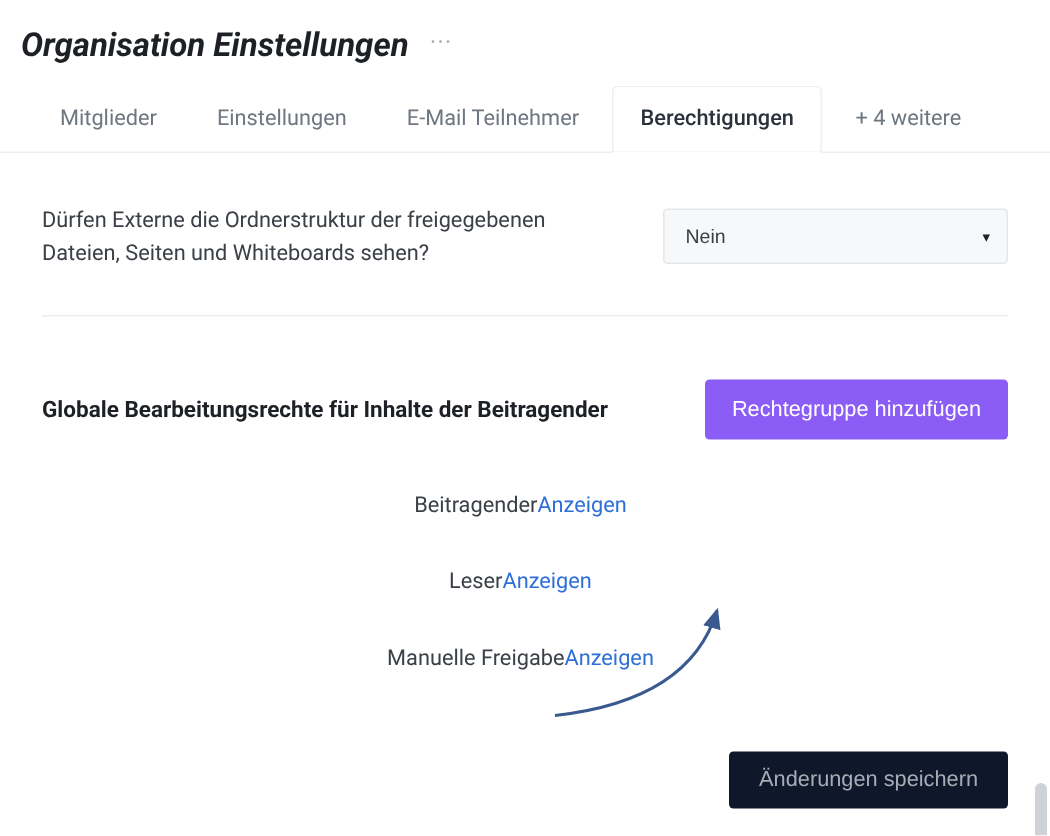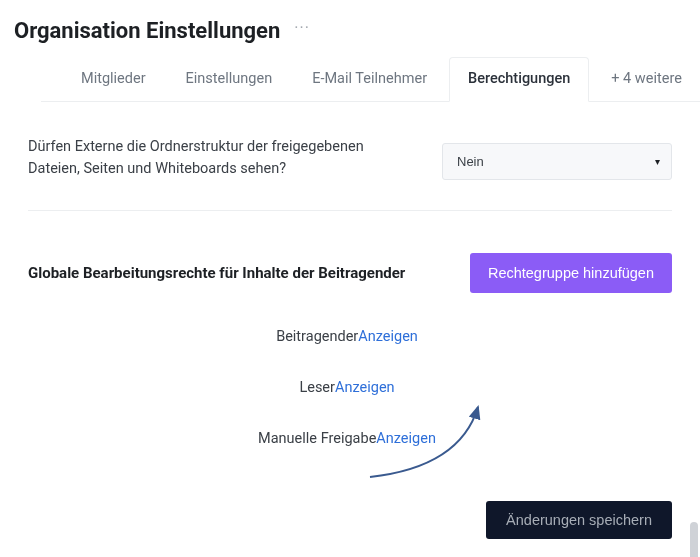--- a/index.html
+++ b/index.html
@@ -1,30 +1,30 @@
 <!DOCTYPE html>
 <html><head>
 <meta charset="utf-8">
 <style>
   * { box-sizing: border-box; margin: 0; padding: 0; }
   html, body { width: 700px; height: 557px; overflow: hidden; font-family: -apple-system, BlinkMacSystemFont, "Segoe UI", Roboto, Arial, sans-serif; color: #41464d; background: #fff; }
   .root { display: flex; flex-direction: column; height: 100%; }
 
-  .header { display: flex; align-items: flex-start; padding: 18px 10px 14px 14px; }
+  .header { display: flex; align-items: flex-start; padding: 18px 10px 14px 14px; font-style: italic; }
   .header h1 { font-size: 22px; font-weight: 700; color: #1d2024; }
   .header .more { margin-left: 14px; color: #a3a8af; font-size: 16px; letter-spacing: 1px; cursor: pointer; }
 
-  .tabs { display: flex; align-items: flex-end; padding: 0 0 0 22px; border-bottom: 1px solid #eceef0; margin-left: 41px; }
+  .tabs { display: flex; align-items: flex-end; padding: 0 0 0 22px; border-bottom: 1px solid #eceef0; }
   .tab { padding: 12px 18px 14px 18px; font-size: 14.5px; color: #6e7680; cursor: pointer; white-space: nowrap; }
   .tab + .tab { margin-left: 4px; }
   .tab.active { color: #2b313a; border: 1px solid #eceef0; border-bottom: 1px solid #fff; border-radius: 4px 4px 0 0; margin-bottom: -1px; font-weight: 500; }
 
   .content { flex: 1; padding: 0 28px; overflow: hidden; position: relative; }
 
-  .setting-row { display: flex; align-items: flex-end; justify-content: space-between; padding: 34px 0 30px 0; border-bottom: 1px solid #eceef0; gap: 19px; }
+  .setting-row { display: flex; align-items: center; justify-content: space-between; padding: 34px 0 30px 0; border-bottom: 1px solid #eceef0; gap: 19px; }
   .setting-row .q { font-size: 14.5px; line-height: 1.5; max-width: 380px; color: #3b4047; }
   .select-wrap { position: relative; }
   .select-wrap select { appearance: none; -webkit-appearance: none; width: 230px; padding: 10px 14px; font-size: 13px; color: #3b4047; background: #f7f8fa; border: 1px solid #e3e6ea; border-radius: 3px; cursor: pointer; }
   .select-wrap .caret { position: absolute; right: 12px; top: 50%; transform: translateY(-50%); pointer-events: none; color: #1d2024; font-size: 10px; }
 
   .section-head { display: flex; align-items: center; justify-content: space-between; padding: 42px 0 18px 0; }
   .section-head h2 { font-size: 15px; font-weight: 700; color: #1d2024; }
   .btn-primary { background: #8b5cf6; color: #fff; padding: 12px 18px; font-size: 14.5px; border: none; border-radius: 3px; cursor: pointer; font-weight: 500; }
 
   .group-row { display: flex; align-items: center; justify-content: center; padding: 17px 0; }

